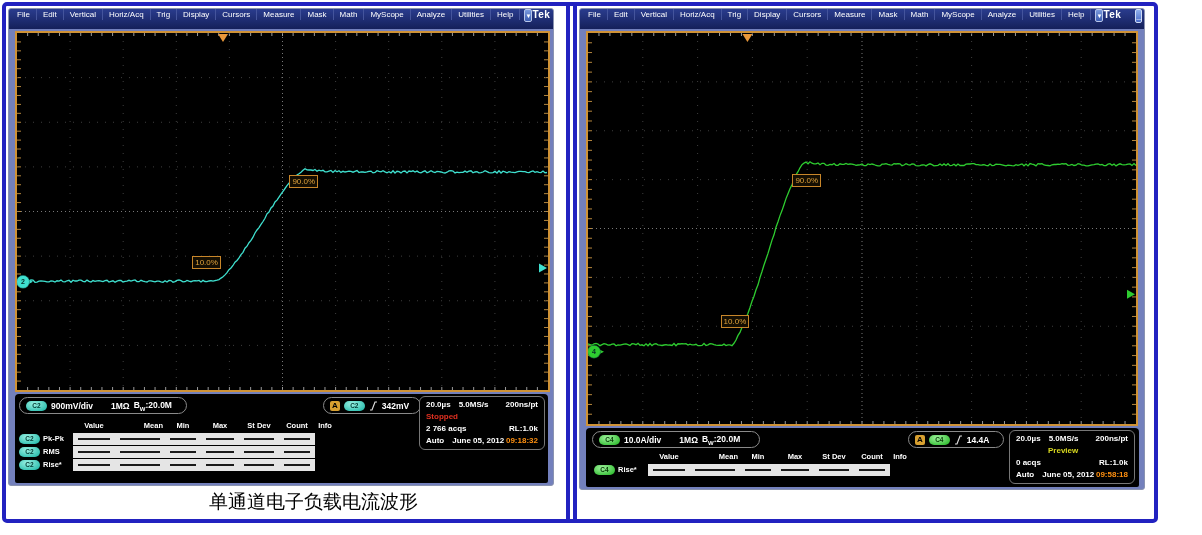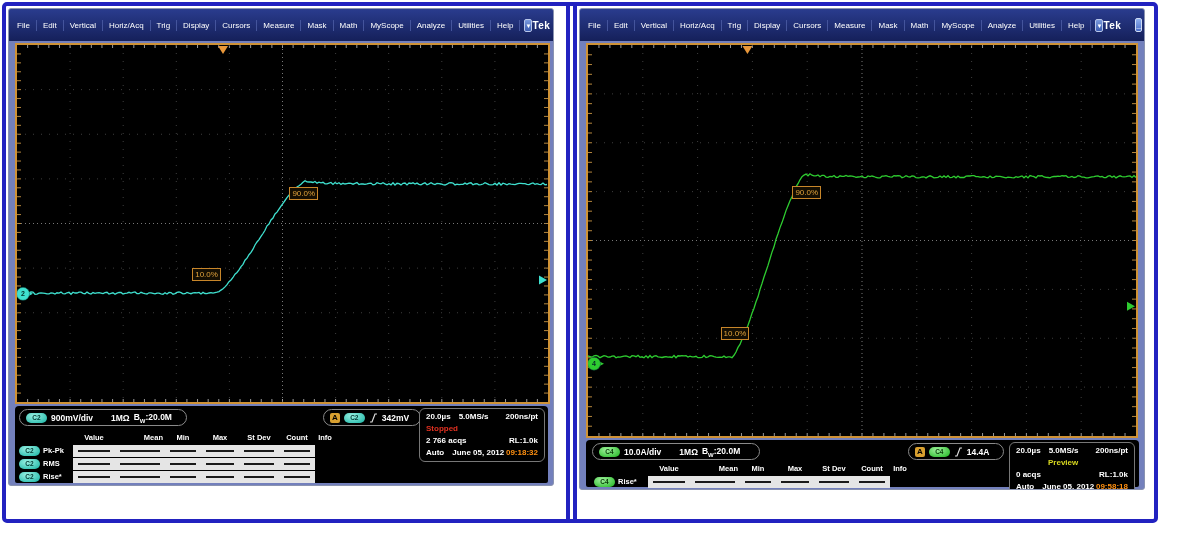--- a/index.html
+++ b/index.html
@@ -11,22 +11,22 @@
   .panel.left  { width:560px; }
   .panel.right { flex:1; }
   .divider { width:11px; border-left:4px solid #2222c0; border-right:4px solid #2222c0; background:#fff; }
 
   
   .scope { background:#7380bc; border:1px solid #8a93b0; border-radius:3px;
            display:flex; flex-direction:column; overflow:hidden; }
   .left  .scope { width:546px; height:478px; }
   .right .scope { width:566px; height:482px; }
 
-  .titlebar { height:32px; background:linear-gradient(#2a3c8e,#15205a); display:flex;
-              align-items:center; padding:0 5px 0 2px; flex:none; }
+  .titlebar { height:20px; background:linear-gradient(#2a3c8e,#15205a); display:flex;
+              align-items:flex-start; padding:0 5px 0 2px; flex:none; }
   .menu-item { color:#fff; font-size:8px; padding:1px 6px; border-right:1px solid #44549c;
                white-space:nowrap; cursor:default; }
   .menu-drop { width:15px; height:13px; margin-left:4px; background:linear-gradient(#7a9ade,#3a5ab0);
                border:1px solid #b8c6ea; border-radius:2px; color:#fff; font-size:6px;
                text-align:center; line-height:12px; }
   .tek { margin-left:auto; color:#fff; font-weight:bold; font-size:10px; letter-spacing:0.5px; padding-right:10px; }
   .winbtn { width:18px; height:14px; border-radius:2px; color:#fff; font-size:9px; font-weight:bold;
             text-align:center; line-height:13px; margin-left:4px; }
   .btn-min  { background:linear-gradient(#8fb0ee,#4a6cc8); border:1px solid #cfdcf6; }
 
@@ -227,20 +227,21 @@
                   <span class="mcell">25.32µ</span>
                   <span class="mcell">3.312µ</span>
                   <span class="mcell">2.766k</span>
                   <span class="mcell"></span>
                 </span>
               </div>
             </div>
           </div>
         </div>
       </div>
+      <div class="caption">单通道电子负载电流波形</div>
     </div>
 
     <div class="divider"></div>
 
     <div class="panel right">
       <div class="scope">
         <div class="titlebar">
           <span style="display:flex;">
               <span class="menu-item">File</span>
               <span class="menu-item">Edit</span>

